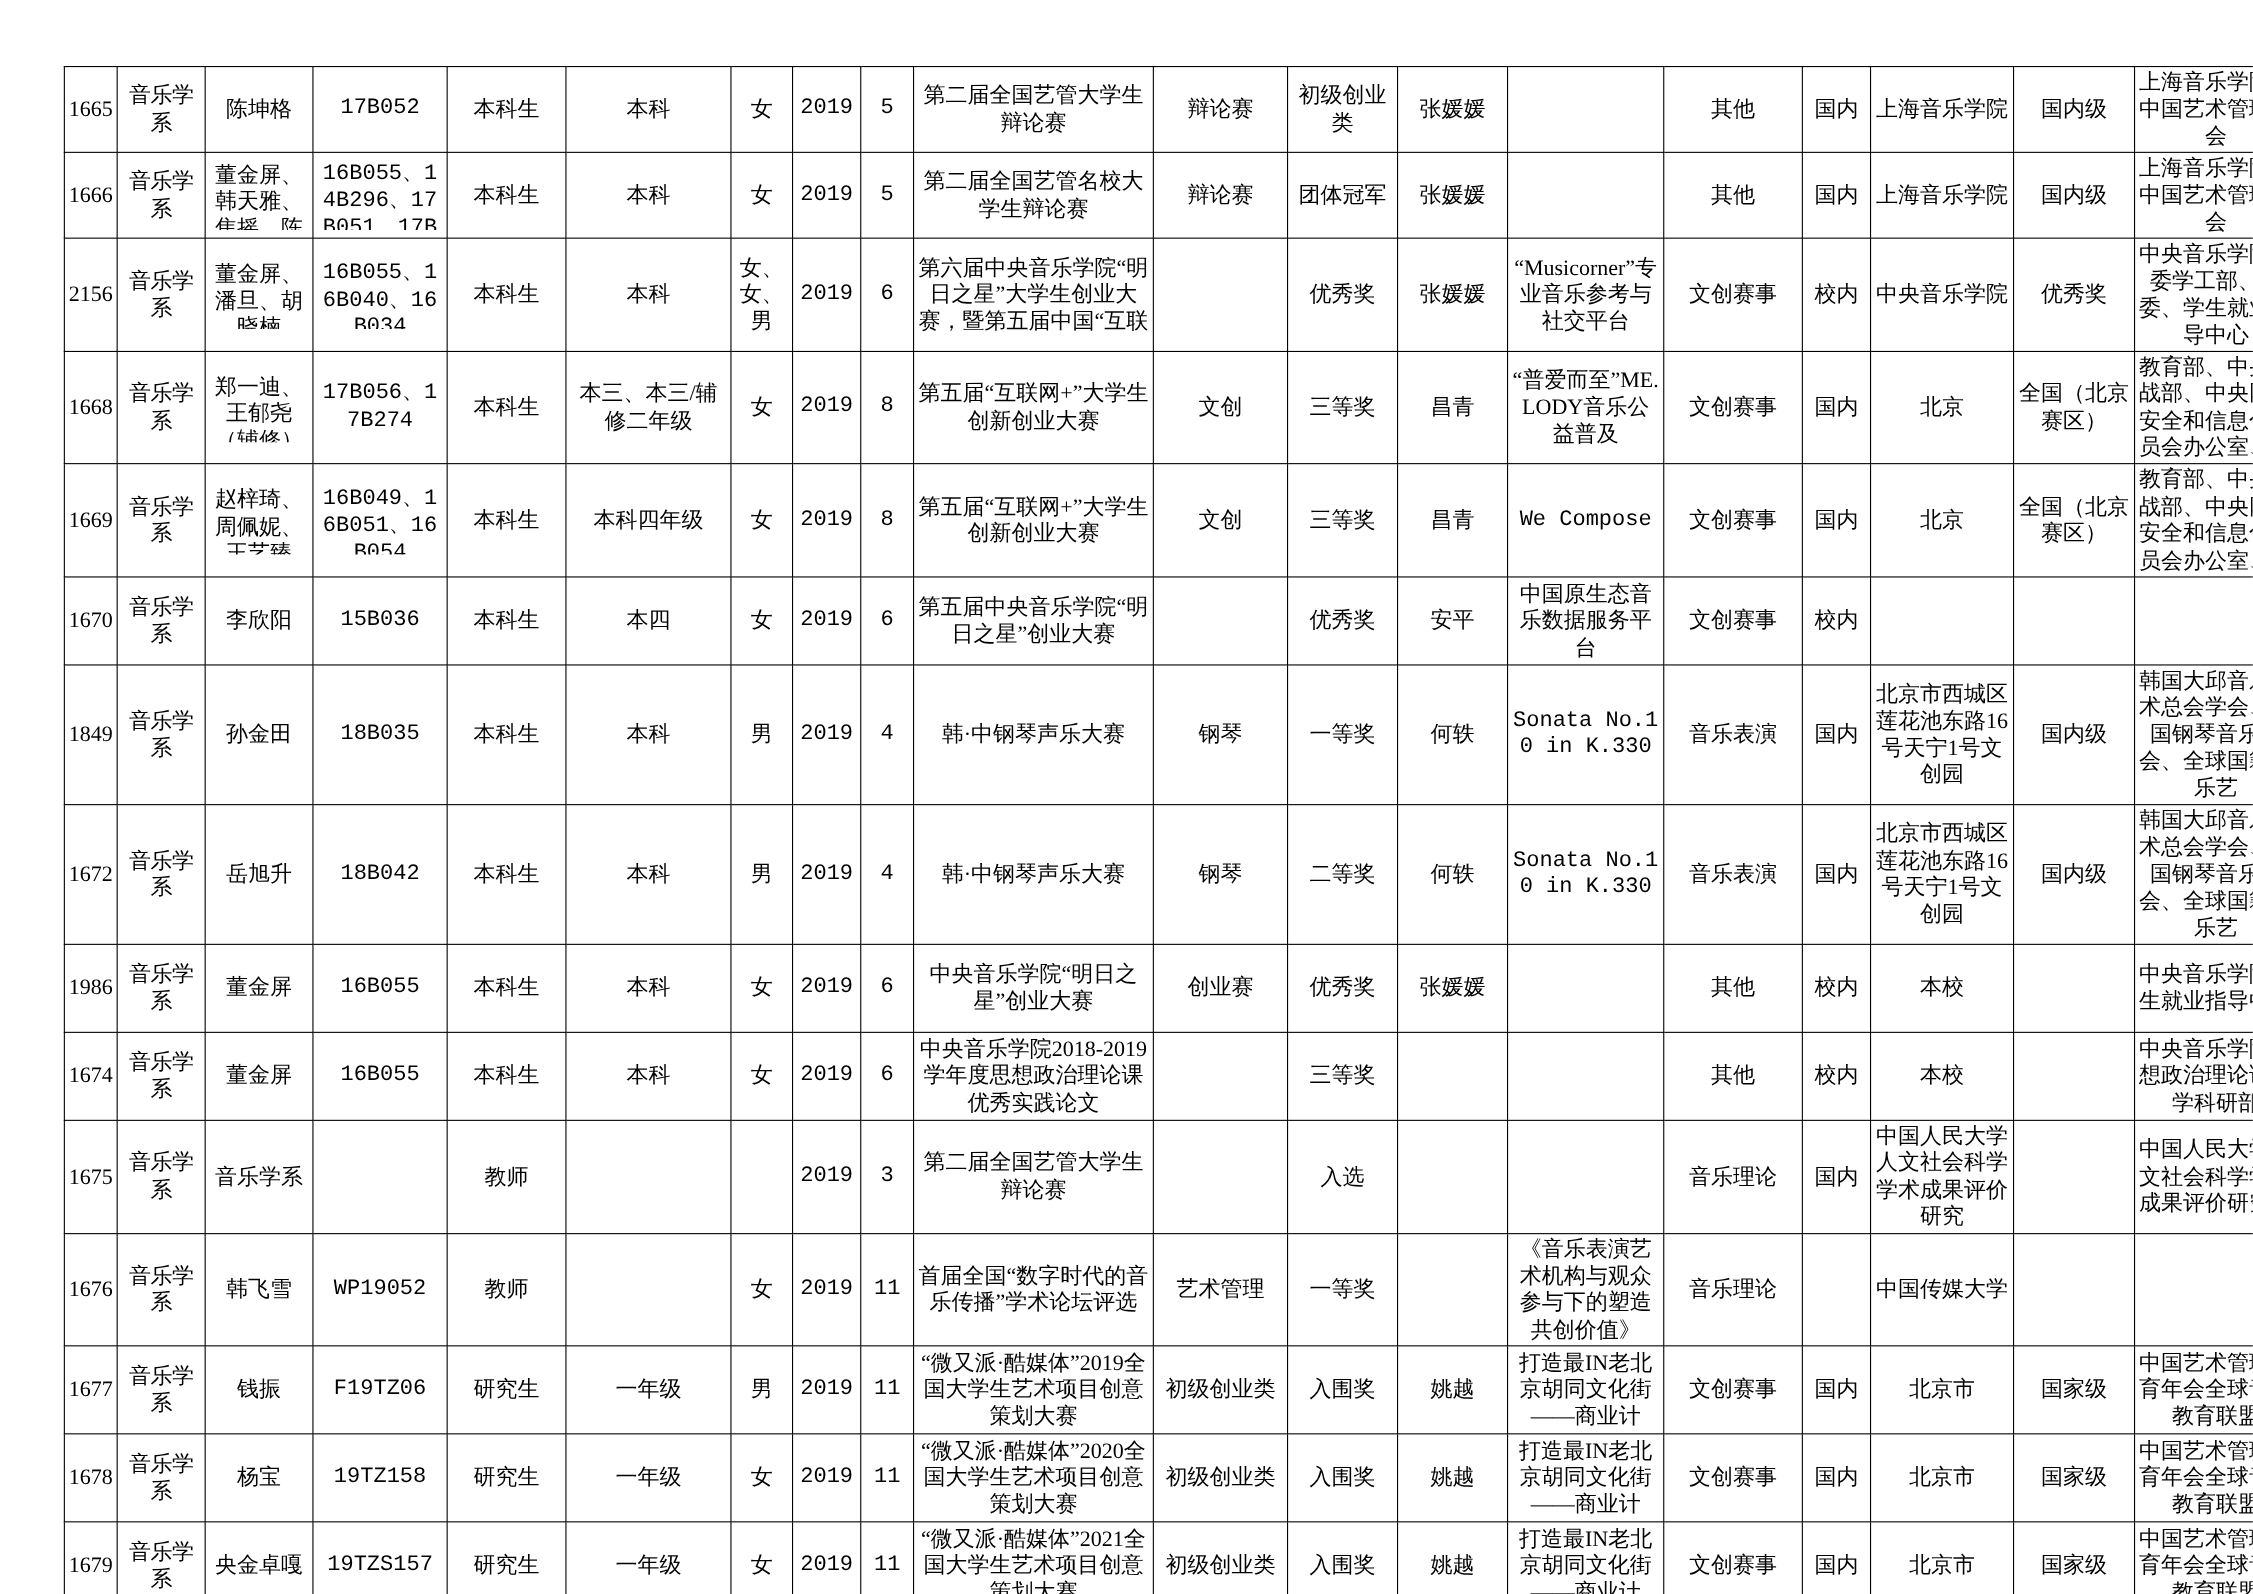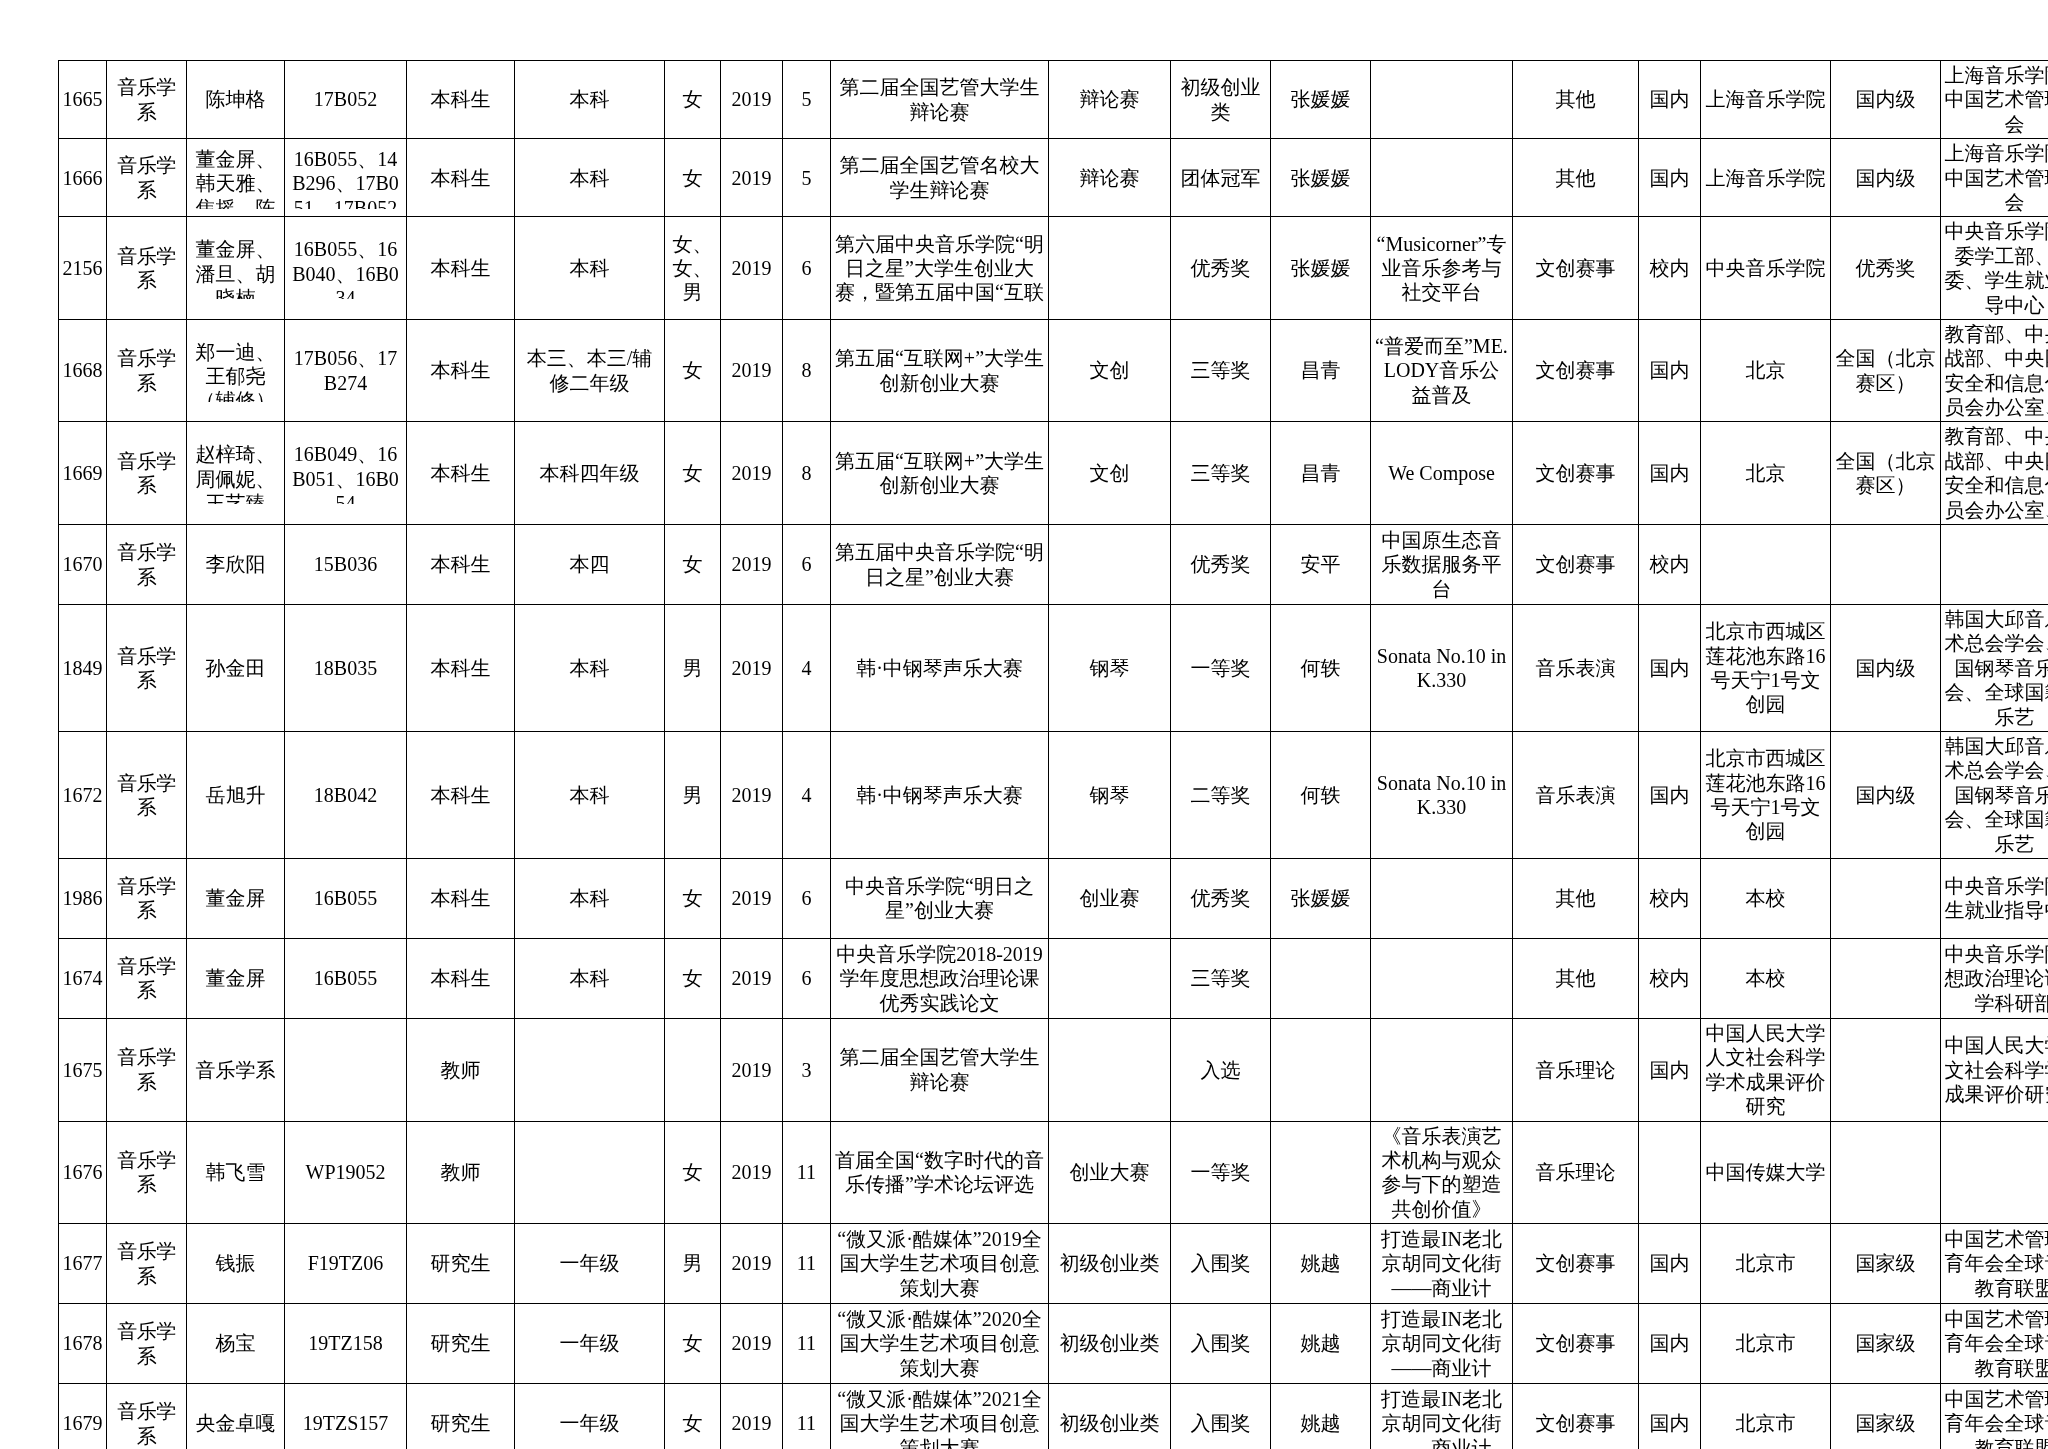--- a/index.html
+++ b/index.html
@@ -58,21 +58,21 @@
   col.c18 { width: 148px; }
 
   .clip-cell {
     position: relative;
   }
   .clip-inner {
     max-height: 3.7em;
     overflow: hidden;
   }
   .mono {
-    font-family: Liberation Serif, serif;
+    font-family: Liberation Mono, monospace;
     font-size: 19px;
   }
   .narrow {
     letter-spacing: -0.5px;
   }
   .small {
     font-size: 18px;
   }
   td.left-col {
     font-size: 19px;
@@ -373,21 +373,21 @@
         <td class="left-col">1676</td>
         <td class="left-col narrow">音乐学系</td>
         <td>韩飞雪</td>
         <td class="mono">WP19052</td>
         <td>教师</td>
         <td></td>
         <td>女</td>
         <td class="mono">2019</td>
         <td class="mono">11</td>
         <td class="clip-cell"><span class="clip-inner">首届全国“数字时代的音乐传播”学术论坛评选</span></td>
-        <td>创业大赛</td>
+        <td>艺术管理</td>
         <td>一等奖</td>
         <td></td>
         <td class="clip-cell small"><span class="clip-inner">《音乐表演艺术机构与观众参与下的塑造共创价值》</span></td>
         <td>音乐理论</td>
         <td></td>
         <td>中国传媒大学</td>
         <td></td>
         <td></td>
       </tr>
 

